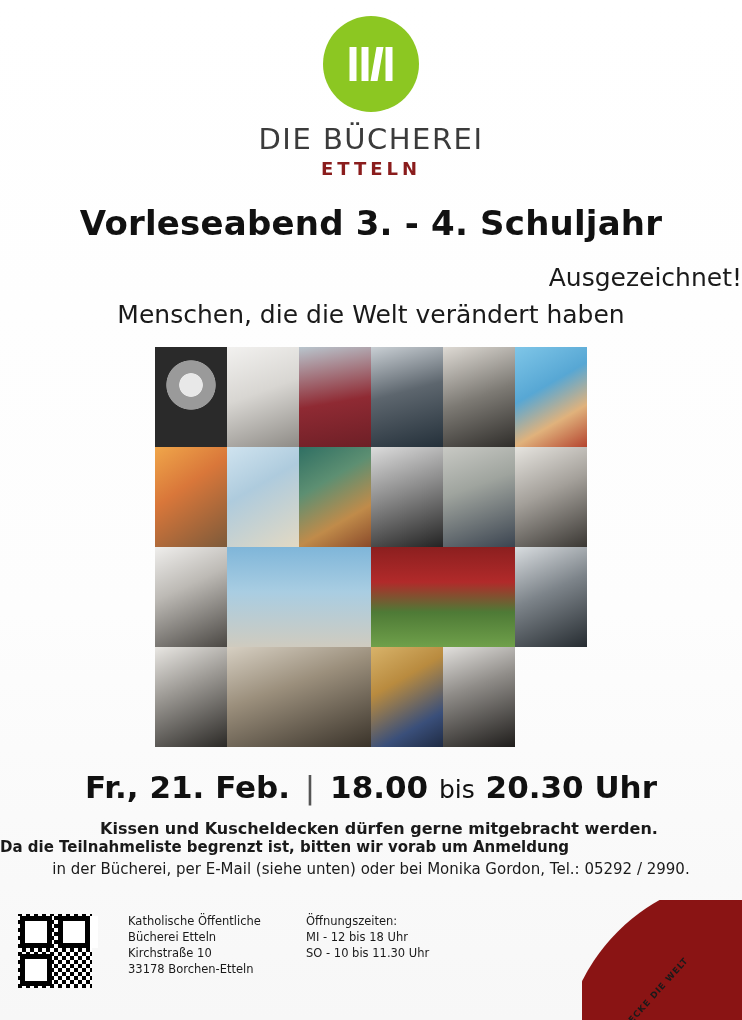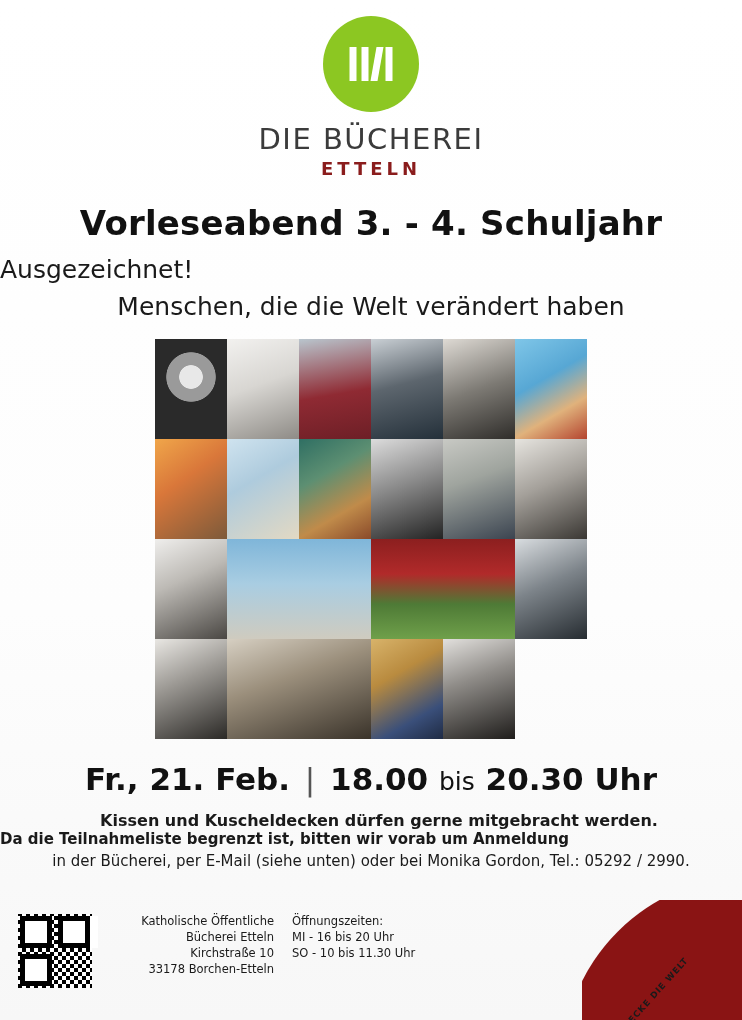--- a/index.html
+++ b/index.html
@@ -74,22 +74,22 @@
   
   .headline {
     margin-top: 24px;
     text-align: center;
     font-size: 34px;
     font-weight: bold;
     color: #111111;
     letter-spacing: 0.2px;
   }
   .subhead1 {
-    margin-top: 12px;
-    text-align: left;
+    margin-top: 20px;
+    text-align: right;
     font-size: 25px;
     color: #1a1a1a;
   }
   .subhead2 {
     margin-top: 8px;
     text-align: center;
     font-size: 25px;
     color: #1a1a1a;
   }
 
@@ -216,21 +216,21 @@
   .qr::after { left: 2px; bottom: 2px; }
   .qr .eye3 {
     position: absolute;
     right: 2px; top: 2px;
     width: 22px; height: 22px;
     border: 5px solid #000;
     background: #fff;
   }
 
   .fcol { flex: 0 0 auto; }
-  .fcol.addr { width: 160px; margin-left: 4px; text-align: right; }
+  .fcol.addr { width: 160px; margin-left: 18px; }
   .fcol.kontakt { width: 170px; }
   .fcol.zeiten { width: 150px; }
 
   .corner {
     position: absolute;
     right: 0;
     bottom: 0;
     width: 160px;
     height: 120px;
     overflow: hidden;
@@ -365,21 +365,21 @@
     <div class="fcol addr">
       <div>Katholische Öffentliche</div>
       <div>Bücherei Etteln</div>
       <div>Kirchstraße 10</div>
       <div>33178 Borchen-Etteln</div>
     </div>
 
 
     <div class="fcol zeiten">
       <div>Öffnungszeiten:</div>
-      <div>MI - 16 bis 20 Uhr</div>
+      <div>MI - 12 bis 18 Uhr</div>
       <div>SO - 10 bis 11.30 Uhr</div>
     </div>
   </div>
 
   <div class="corner">
     <div class="arc"></div>
     <div class="arctext">ENTDECKE DIE WELT</div>
   </div>
 
 </div>

